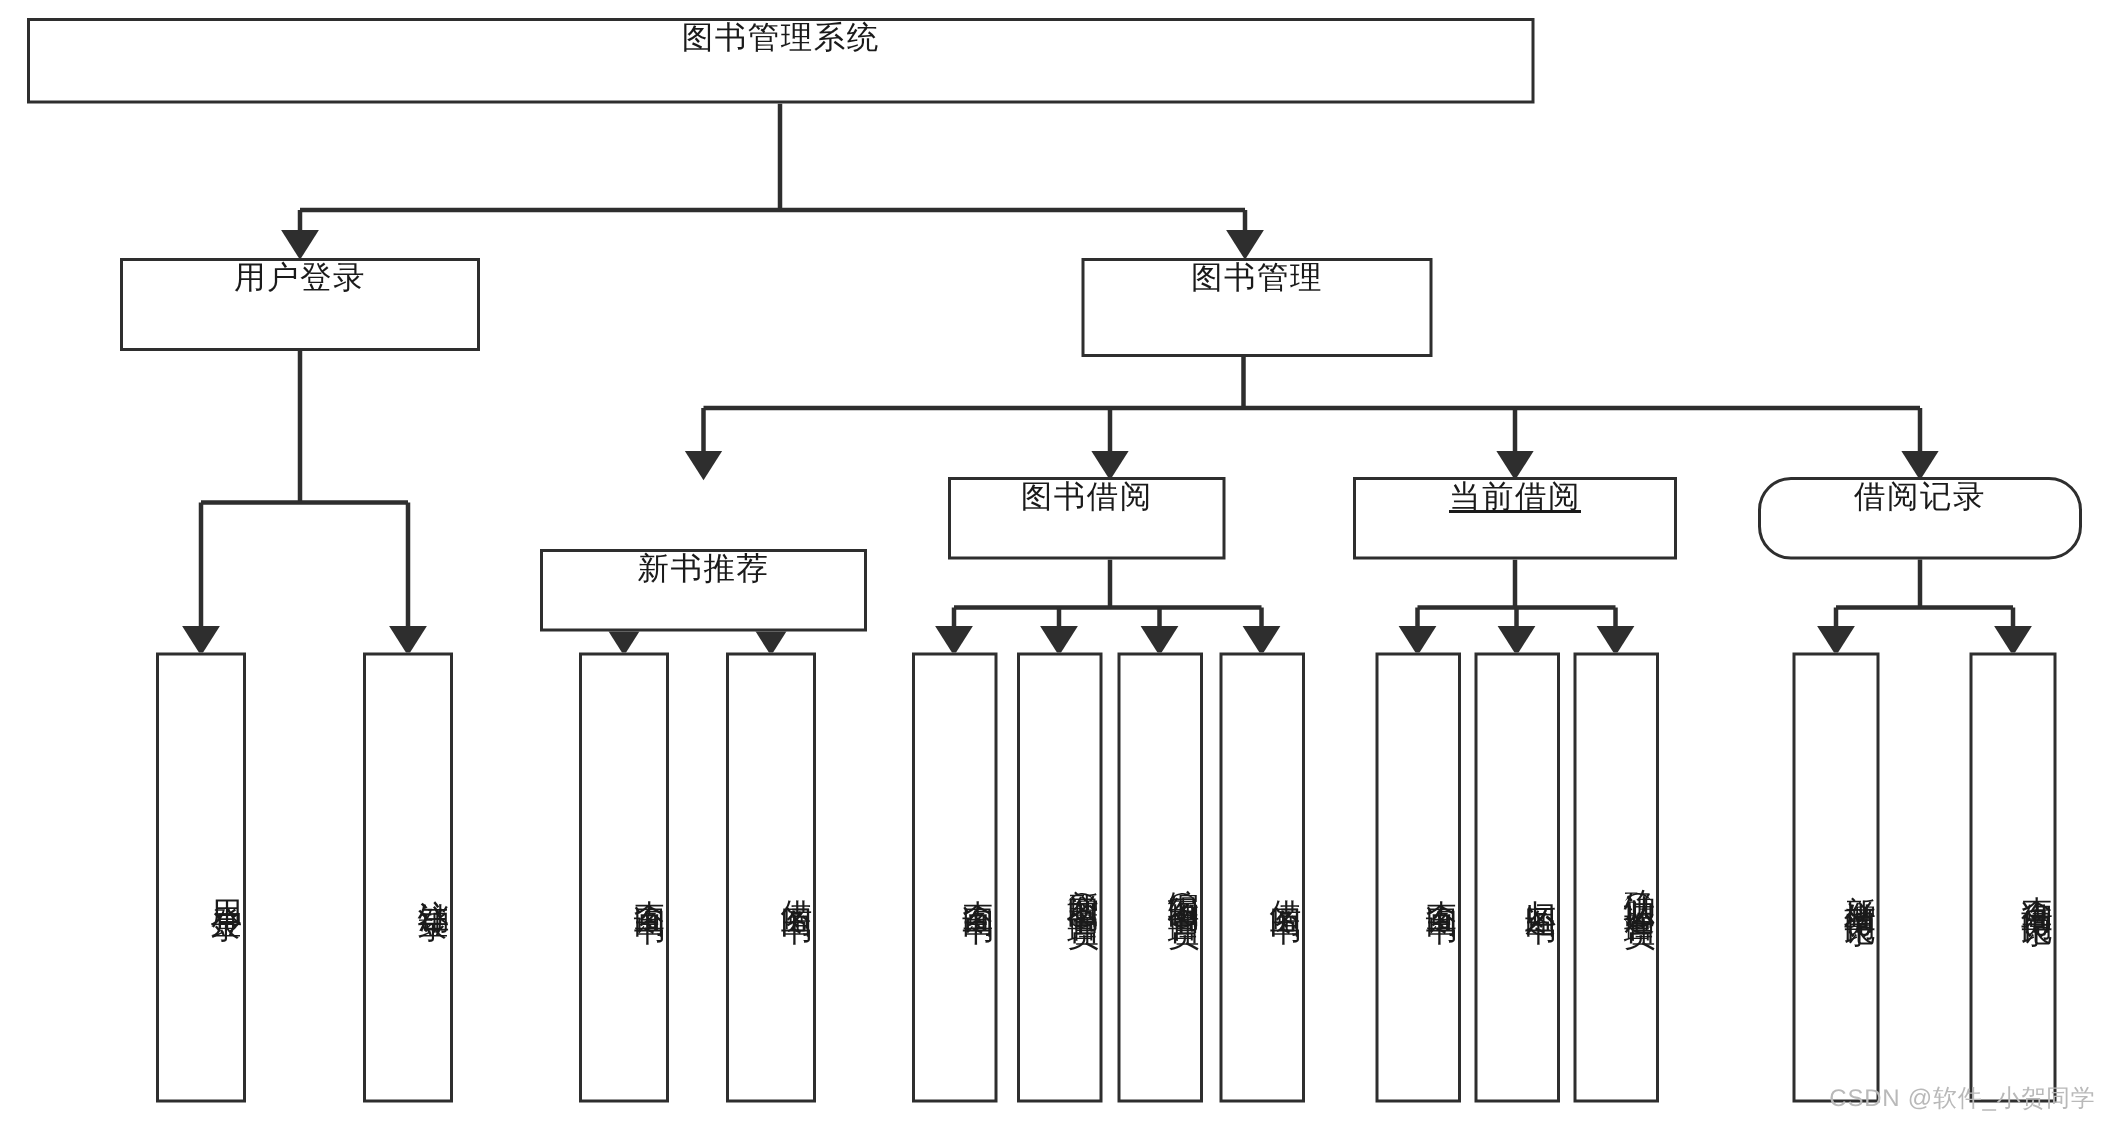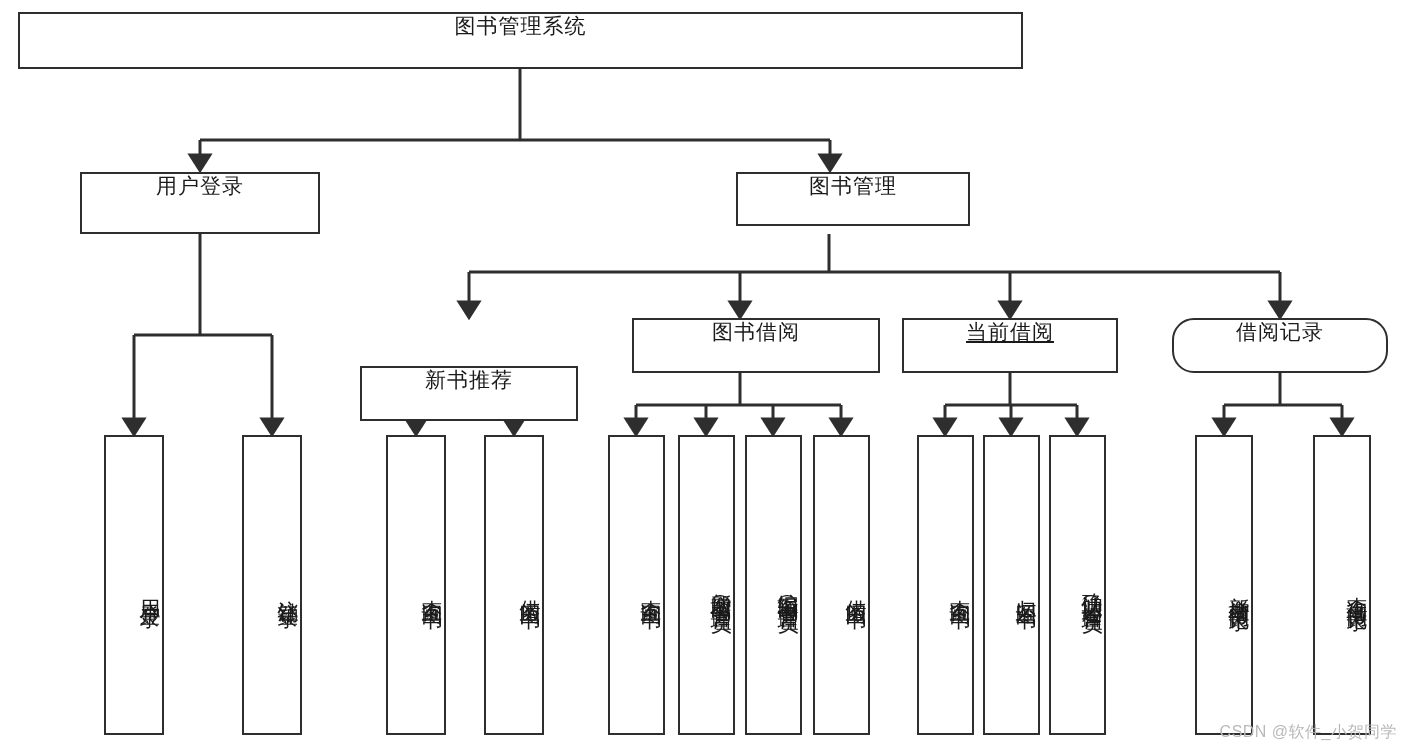--- a/index.html
+++ b/index.html
@@ -121,28 +121,28 @@
     </g>
   </svg>
 
   <div class="node horizontal" style="left:18px; top:12px; width:1005px; height:57px;">
     <span class="label">图书管理系统</span>
   </div>
 
   <div class="node horizontal" style="left:80px; top:172px; width:240px; height:62px;">
     <span class="label">用户登录</span>
   </div>
-  <div class="node horizontal" style="left:736px; top:172px; width:234px; height:54px;">
+  <div class="node horizontal" style="left:721px; top:172px; width:234px; height:66px;">
     <span class="label">图书管理</span>
   </div>
 
   <div class="node horizontal" style="left:360px; top:318px; width:218px; height:55px;margin-top:48px;">
     <span class="label">新书推荐</span>
   </div>
-  <div class="node horizontal" style="left:632px; top:318px; width:248px; height:55px;">
+  <div class="node horizontal" style="left:632px; top:318px; width:185px; height:55px;">
     <span class="label">图书借阅</span>
   </div>
   <div class="node horizontal" style="left:902px; top:318px; width:216px; height:55px;text-decoration:underline;">
     <span class="label">当前借阅</span>
   </div>
   <div class="node horizontal" style="left:1172px; top:318px; width:216px; height:55px;border-radius:22px;">
     <span class="label">借阅记录</span>
   </div>
 
   <div class="node vertical" style="left:104px; top:435px; width:60px; height:300px;">

